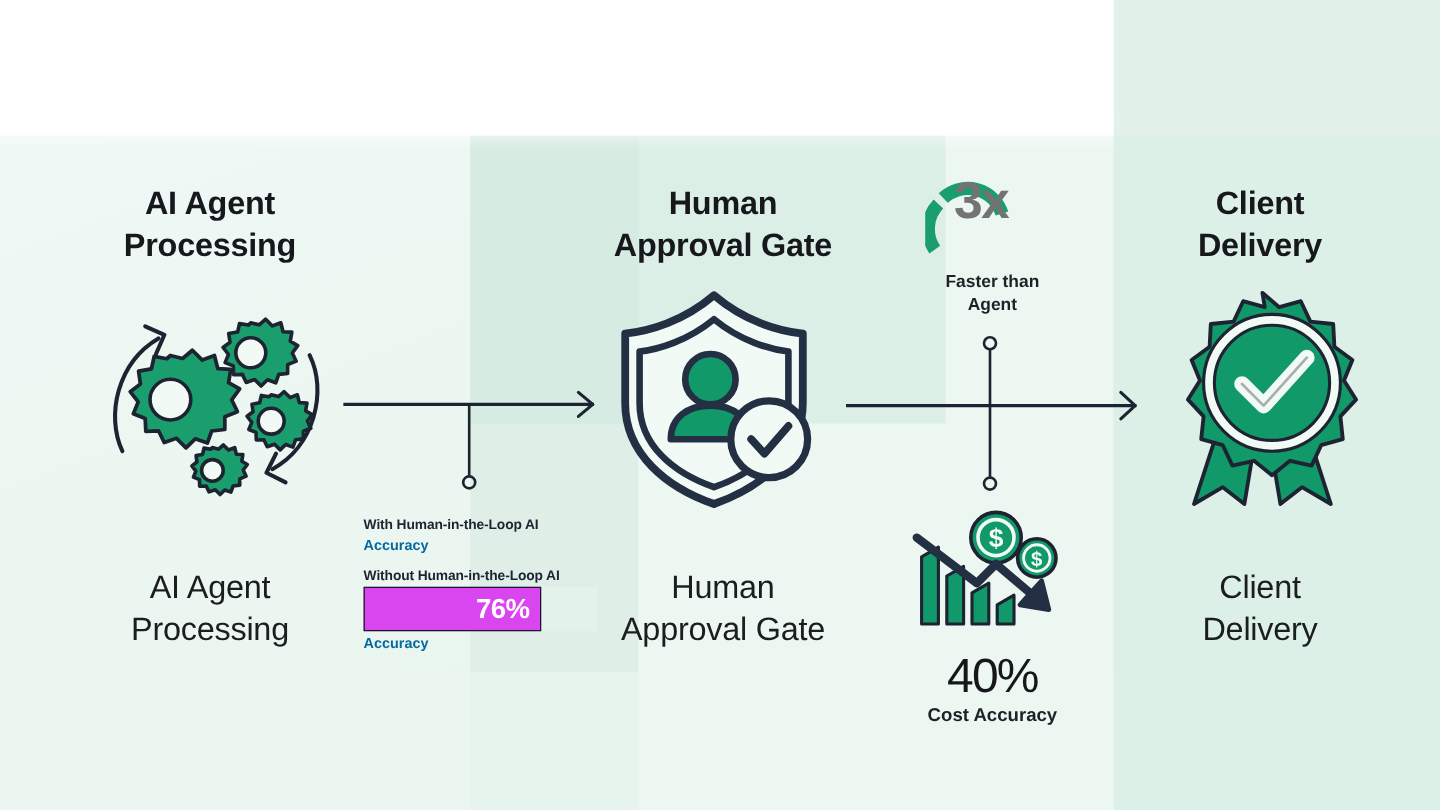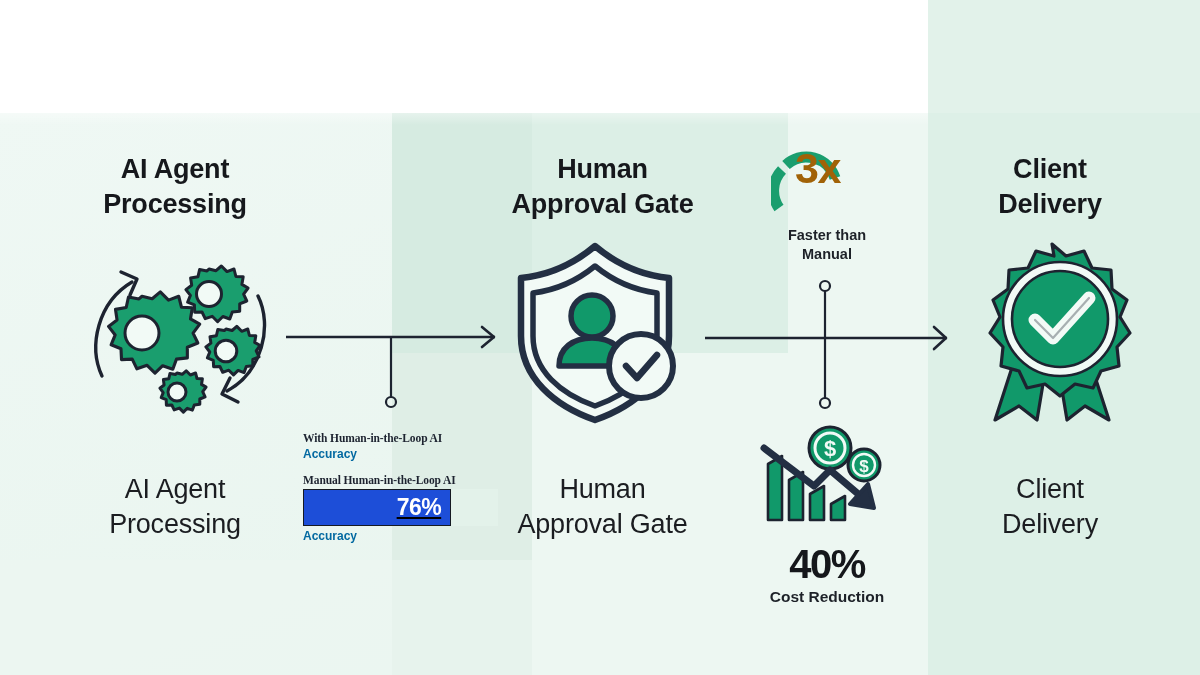--- a/index.html
+++ b/index.html
@@ -43,47 +43,47 @@
     font-size:27px; line-height:35px; letter-spacing:-.2px; text-align:center;
   }
 
   
   .conn { position:absolute; }
 
   
   .chart { position:absolute; left:303px; top:432px; width:195px; }
   .bar-label {
     font-size:11.5px; font-weight:bold; color:#1d2330;
-    letter-spacing:-.1px; margin-bottom:3px; white-space:nowrap;font-family:Liberation Serif, serif;
+    letter-spacing:-.1px; margin-bottom:3px; white-space:nowrap;
   }
   .bar-track {
     position:relative; height:37px; width:195px;
     background:#e3f2ea;
   }
   .bar-fill {
     position:absolute; left:0; top:0; height:37px;
     display:flex; align-items:center; justify-content:flex-end;
     padding-right:9px; border:1.5px solid #151a22;
   }
   .bar-value { font-size:23px; font-weight:bold; color:#ffffff; letter-spacing:-.5px; }
   .bar-cap { font-size:12px; font-weight:bold; color:#0369a1; margin-top:3px; }
   .bar-gap { height:13px; }
 
   
   .metric-top { position:absolute; left:757px; top:148px; width:140px; text-align:center; }
   .gauge-row { position:relative; height:62px; }
   .metric-big {
-    font-size:43px; font-weight:bold; color:#a16207; letter-spacing:-1.5px;
+    font-size:43px; font-weight:bold; color:#737373; letter-spacing:-1.5px;
     position:absolute; left:38px; top:-4px;
   }
   .metric-cap {
     font-size:14.5px; font-weight:bold; color:#1d2128; line-height:19px; margin-top:16px;
   }
   .metric-bottom { position:absolute; left:752px; top:424px; width:150px; text-align:center; }
-  .metric-big2 { font-size:40px; font-weight:bold; color:#15171b; letter-spacing:-1.5px; }
+  .metric-big2 { font-size:40px; font-weight:normal; color:#15171b; letter-spacing:-1.5px; }
   .metric-cap2 { font-size:15.5px; font-weight:bold; color:#1d2128; margin-top:1px; }
 </style>
 </head>
 <body>
 
 <div id="stage">
 
   <div class="bg-base"></div>
   <div class="bg-col1"></div>
   <div class="bg-col2"></div>
@@ -217,40 +217,40 @@
     <span>Delivery</span>
   </div>
 
   <div class="chart">
 
     <div class="bar-label">With Human-in-the-Loop AI</div>
     <div class="bar-cap">Accuracy</div>
 
     <div class="bar-gap"></div>
 
-    <div class="bar-label">Manual Human-in-the-Loop AI</div>
+    <div class="bar-label">Without Human-in-the-Loop AI</div>
     <div class="bar-track">
-      <div class="bar-fill" style="width:76%; background:#1d4ed8;text-decoration:underline;">
+      <div class="bar-fill" style="width:76%; background:#d946ef;">
         <span class="bar-value">76%</span>
       </div>
     </div>
     <div class="bar-cap">Accuracy</div>
   </div>
 
   <div class="metric-top">
     <div class="gauge-row">
       <svg style="position:absolute; left:14px; top:0;" width="72" height="66" viewBox="0 0 72 66">
         <path d="M8 60 A30 30 0 0 1 11 22" fill="none" stroke="#1a9e6e" stroke-width="11" stroke-linecap="butt"></path>
         <path d="M15 17 A30 30 0 0 1 64 30" fill="none" stroke="#1a9e6e" stroke-width="11" stroke-linecap="butt"></path>
       </svg>
       <div class="metric-big">3x</div>
     </div>
     <div class="metric-cap">
       <span>Faster than</span><br>
-      <span>Manual</span>
+      <span>Agent</span>
     </div>
   </div>
 
   <div class="metric-bottom">
     <svg width="150" height="118" viewBox="0 0 150 118" style="display:block;">
 
       <circle cx="78" cy="24" r="21" fill="#11996a" stroke="#1d2330" stroke-width="3"></circle>
       <circle cx="78" cy="24" r="15" fill="none" stroke="#f2faf6" stroke-width="3"></circle>
       <text x="78" y="32" text-anchor="middle" font-family="'Liberation Sans',sans-serif" font-size="22" font-weight="bold" fill="#f2faf6">$</text>
       <circle cx="112" cy="41" r="16" fill="#11996a" stroke="#1d2330" stroke-width="3"></circle>
@@ -259,16 +259,16 @@
 
       <path d="M16 40 L30 32 L30 96 L16 96 Z" fill="#11996a" stroke="#1d2330" stroke-width="2.6" stroke-linejoin="round"></path>
       <path d="M37 56 L51 48 L51 96 L37 96 Z" fill="#11996a" stroke="#1d2330" stroke-width="2.6" stroke-linejoin="round"></path>
       <path d="M58 70 L72 62 L72 96 L58 96 Z" fill="#11996a" stroke="#1d2330" stroke-width="2.6" stroke-linejoin="round"></path>
       <path d="M79 80 L93 72 L93 96 L79 96 Z" fill="#11996a" stroke="#1d2330" stroke-width="2.6" stroke-linejoin="round"></path>
 
       <path d="M12 24 L62 62 L78 46 L118 80" fill="none" stroke="#232f43" stroke-width="7" stroke-linecap="round" stroke-linejoin="round"></path>
       <path d="M98 80 L122 84 L116 60 Z" fill="#232f43" stroke="#232f43" stroke-width="4" stroke-linejoin="round"></path>
     </svg>
     <div class="metric-big2">40%</div>
-    <div class="metric-cap2">Cost Reduction</div>
+    <div class="metric-cap2">Cost Accuracy</div>
   </div>
 
 </div>
 
 </body></html>

